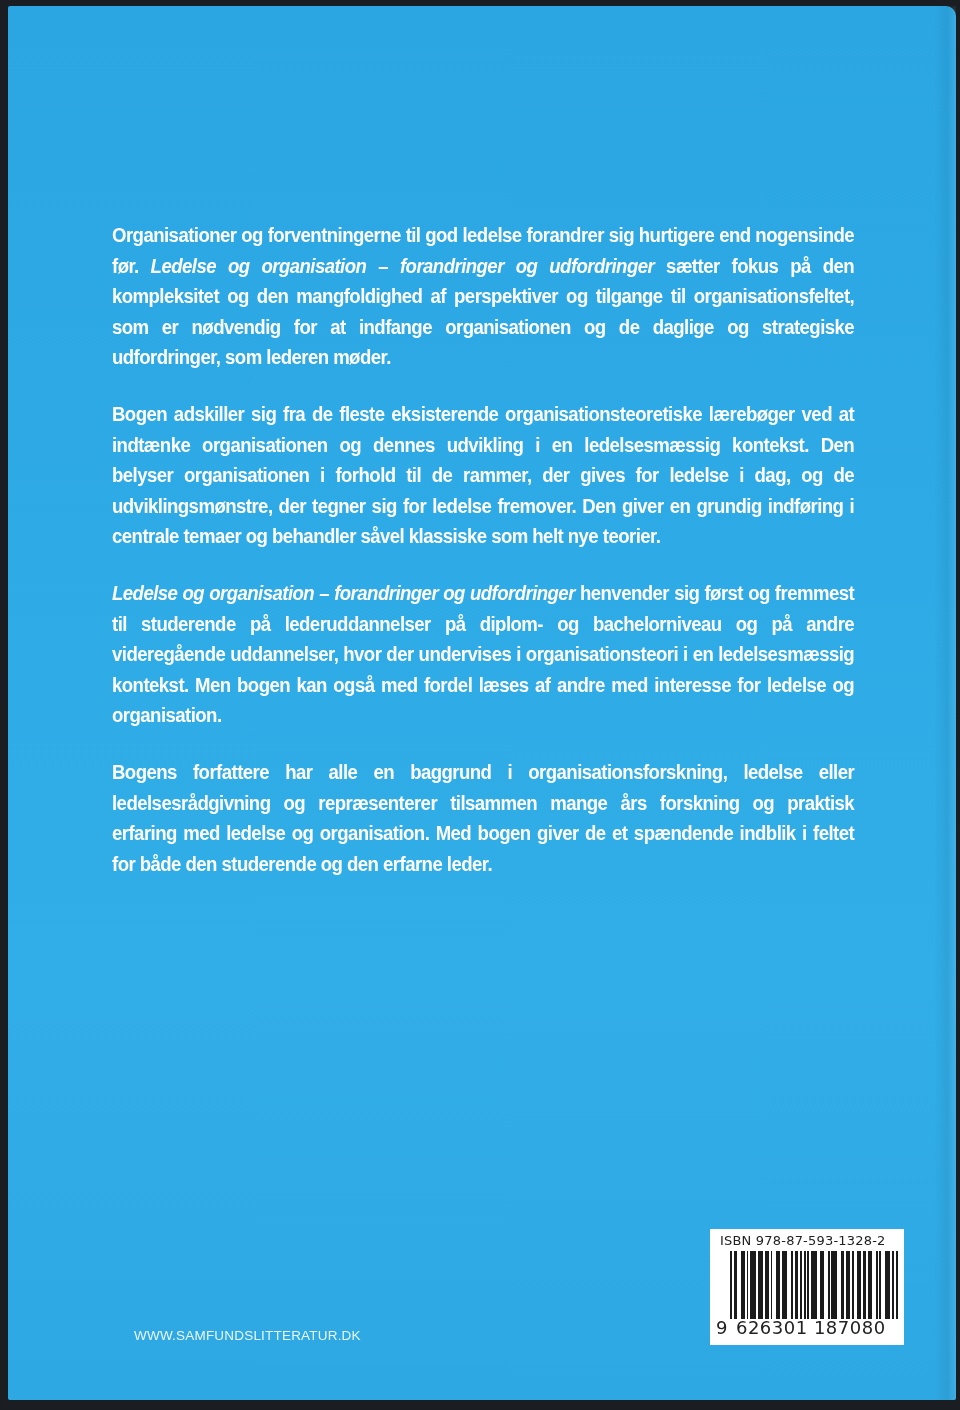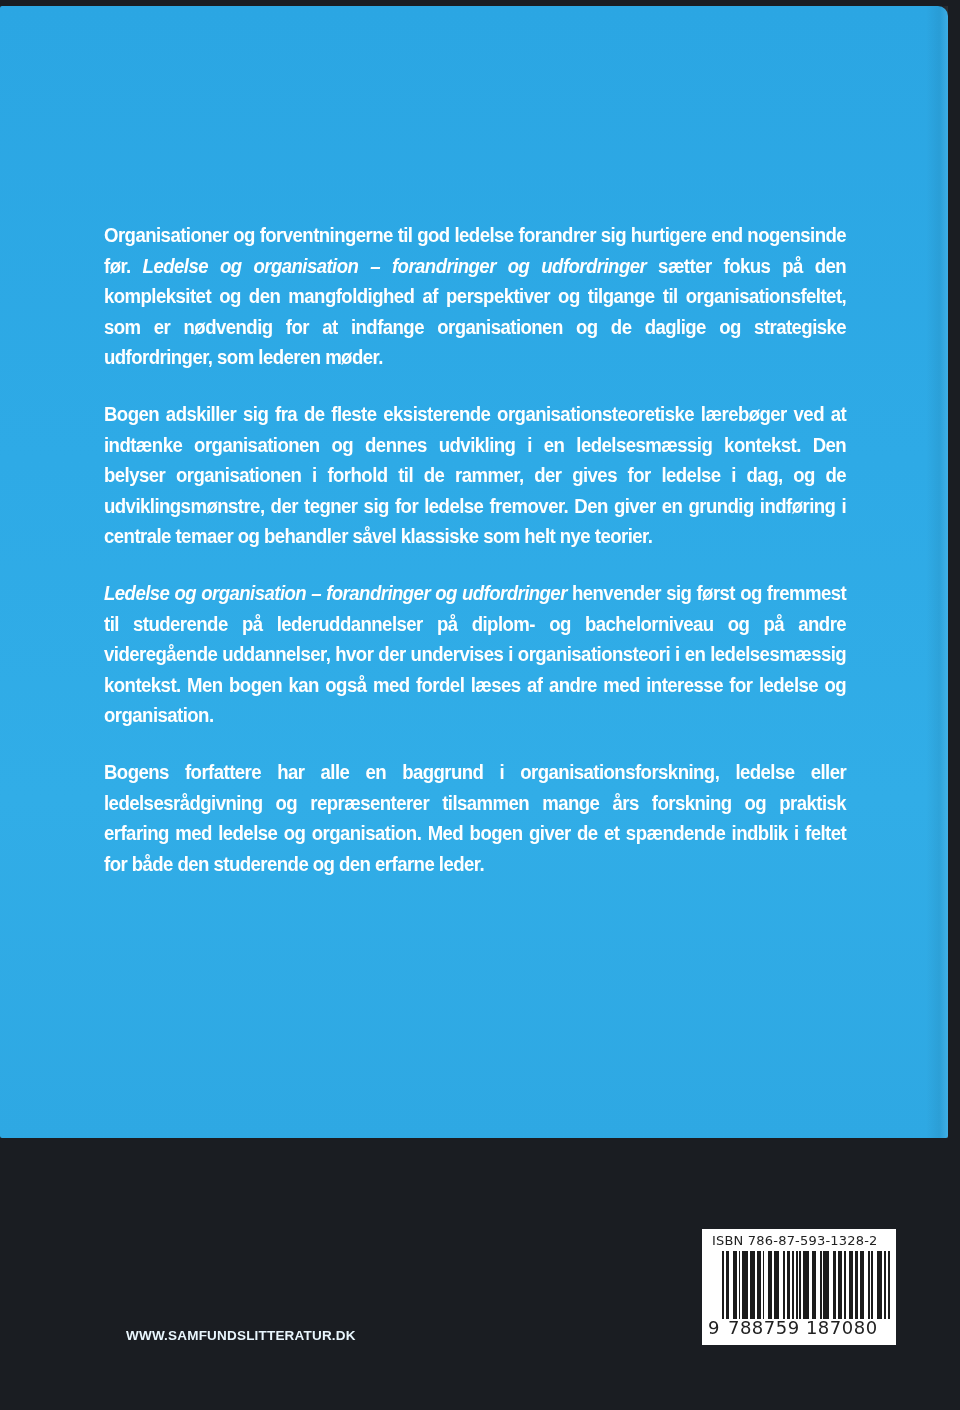--- a/index.html
+++ b/index.html
@@ -3,21 +3,21 @@
   <meta charset="utf-8">
   <style>
     html, body { margin: 0; padding: 0; }
     body {
       width: 960px; height: 1410px;
       background: #1a1d22;
       position: relative; overflow: hidden;
       font-family: "Liberation Sans", sans-serif;
     }
     .cover {
-      position: absolute; left: 0; top: 6px; width: 948px; height: 1132px;
+      position: absolute; left: 8px; top: 6px; width: 948px; height: 1394px;
       background: linear-gradient(180deg, #2ba6e3 0%, #2eaae6 40%, #31ade7 70%, #2ea8e3 100%);
       border-radius: 2px 10px 2px 2px;
     }
     .spine-shade {
       position: absolute; right: 0; top: 0; width: 22px; height: 100%;
       background: linear-gradient(90deg, rgba(0,0,0,0) 0%, rgba(0,0,0,0.06) 60%, rgba(255,255,255,0.08) 100%);
     }
     .blurb {
       position: absolute; left: 104px; top: 214px; width: 742px;
       color: #ffffff;
@@ -26,21 +26,21 @@
       font-size: 20px;
       line-height: 30.6px;
       letter-spacing: -0.6px;
       transform: scaleX(0.93); transform-origin: left top;
       width: 798px;
     }
     .blurb p { margin: 0 0 26px 0; text-align: justify; }
     .blurb em { font-style: italic; }
     .url {
       position: absolute; left: 126px; top: 1322px;
-      color: #e9f6fd; font-weight: bold; font-size: 13.5px; letter-spacing: 0.2px;
+      color: #e9f6fd; font-weight: normal; font-size: 13.5px; letter-spacing: 0.2px;
     }
     .isbn-box {
       position: absolute; left: 702px; top: 1223px; width: 194px; height: 116px;
       background: #ffffff;
     }
     .isbn-label {
       position: absolute; left: 10px; top: 4px;
       font-family: "DejaVu Sans", sans-serif; font-size: 13px; color: #222;
       letter-spacing: 0.2px;
     }
@@ -65,21 +65,21 @@
   <div class="blurb">
     <p><span>Organisationer og forventningerne til god ledelse forandrer sig hurtigere end nogensinde før. </span><em>Ledelse og organisation – forandringer og udfordringer</em><span> sætter fokus på den kompleksitet og den mangfoldighed af perspektiver og tilgange til organisationsfeltet, som er nødvendig for at indfange organisationen og de daglige og strategiske udfordringer, som lederen møder.</span></p>
     <p><span>Bogen adskiller sig fra de fleste eksisterende organisationsteoretiske lærebøger ved at indtænke organisationen og dennes udvikling i en ledelsesmæssig kontekst. Den belyser organisationen i forhold til de rammer, der gives for ledelse i dag, og de udviklingsmønstre, der tegner sig for ledelse fremover. Den giver en grundig indføring i centrale temaer og behandler såvel klassiske som helt nye teorier.</span></p>
     <p><em>Ledelse og organisation – forandringer og udfordringer</em><span> henvender sig først og fremmest til studerende på lederuddannelser på diplom- og bachelorniveau og på andre videregående uddannelser, hvor der undervises i organisationsteori i en ledelsesmæssig kontekst. Men bogen kan også med fordel læses af andre med interesse for ledelse og organisation.</span></p>
     <p><span>Bogens forfattere har alle en baggrund i organisationsforskning, ledelse eller ledelsesrådgivning og repræsenterer tilsammen mange års forskning og praktisk erfaring med ledelse og organisation. Med bogen giver de et spændende indblik i feltet for både den studerende og den erfarne leder.</span></p>
   </div>
 
   <div class="url">WWW.SAMFUNDSLITTERATUR.DK</div>
 
   <div class="isbn-box">
-    <div class="isbn-label">ISBN 786-87-593-1328-2</div>
+    <div class="isbn-label">ISBN 978-87-593-1328-2</div>
     <div class="barcode" id="barcode">
         <span style="width: 1.84615px; background: rgb(27, 27, 27);"></span>
         <span style="width: 1.84615px; background: transparent;"></span>
         <span style="width: 1.84615px; background: rgb(27, 27, 27);"></span>
         <span style="width: 1.84615px; background: rgb(27, 27, 27);"></span>
         <span style="width: 1.84615px; background: transparent;"></span>
         <span style="width: 1.84615px; background: transparent;"></span>
         <span style="width: 1.84615px; background: rgb(27, 27, 27);"></span>
         <span style="width: 1.84615px; background: rgb(27, 27, 27);"></span>
         <span style="width: 1.84615px; background: transparent;"></span>
@@ -160,16 +160,16 @@
         <span style="width: 1.84615px; background: transparent;"></span>
         <span style="width: 1.84615px; background: rgb(27, 27, 27);"></span>
         <span style="width: 1.84615px; background: rgb(27, 27, 27);"></span>
         <span style="width: 1.84615px; background: rgb(27, 27, 27);"></span>
         <span style="width: 1.84615px; background: transparent;"></span>
         <span style="width: 1.84615px; background: rgb(27, 27, 27);"></span>
         <span style="width: 1.84615px; background: transparent;"></span>
         <span style="width: 1.84615px; background: rgb(27, 27, 27);"></span>
       </div>
     <div class="ean">
-      <span class="lead">9</span><span>788759</span>&nbsp;<span>187080</span>
+      <span class="lead">9</span><span>626301</span>&nbsp;<span>187080</span>
     </div>
   </div>
 </div>
 
 </body></html>

